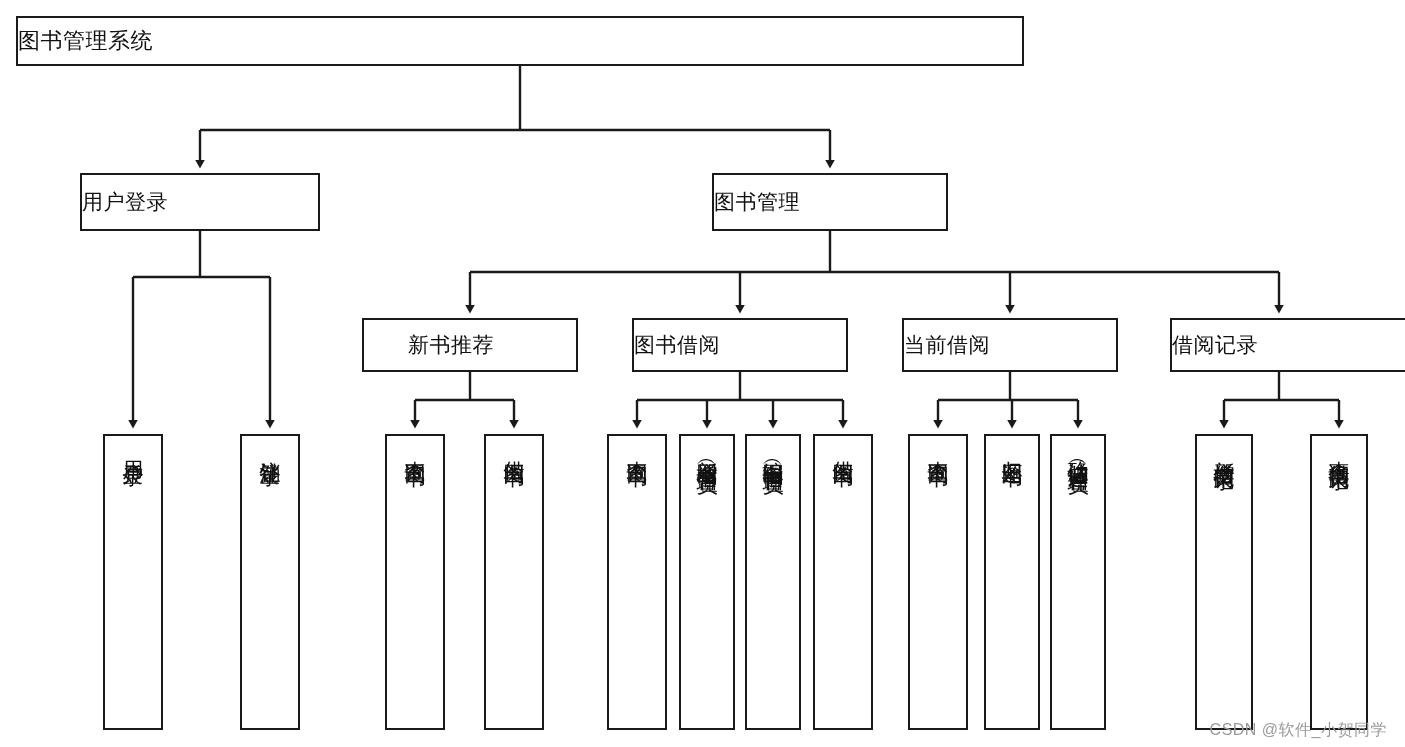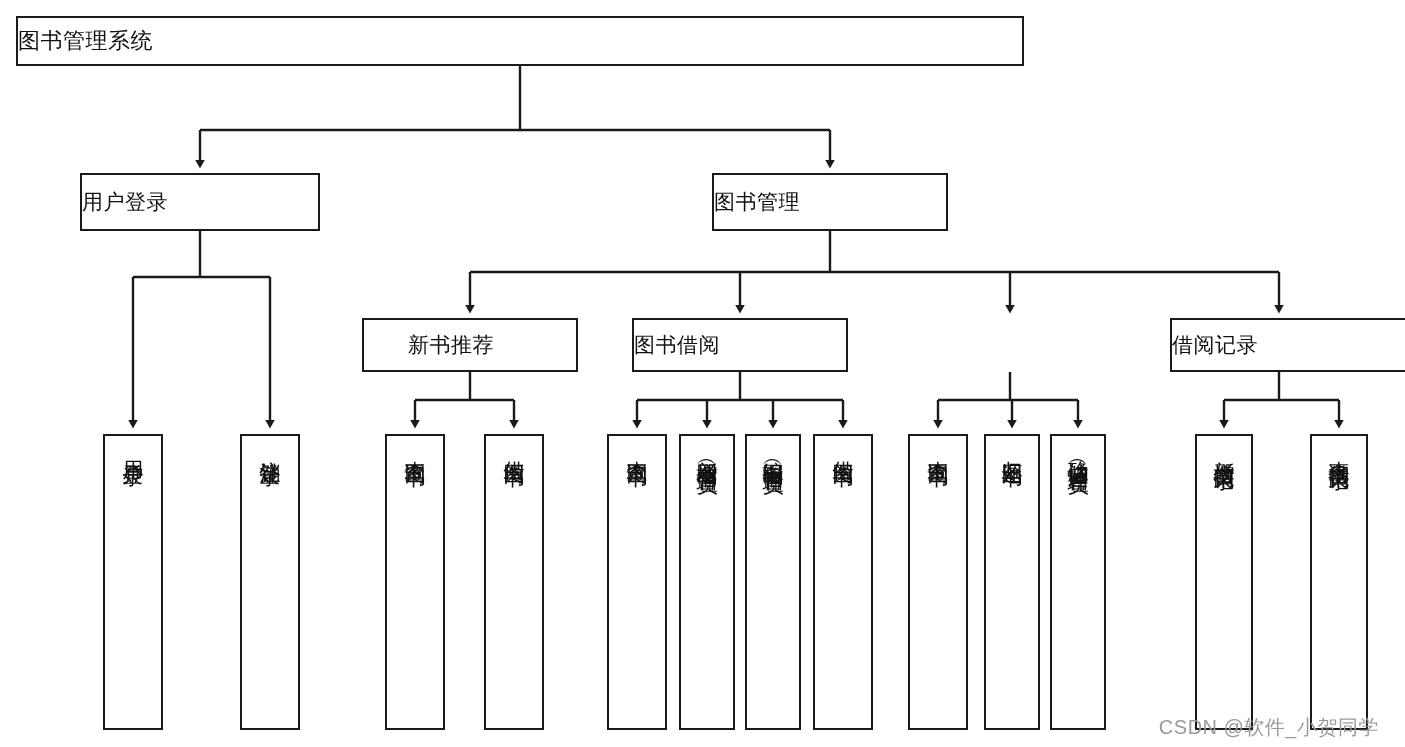--- a/index.html
+++ b/index.html
@@ -46,23 +46,23 @@
   .node.vert {
     writing-mode: vertical-rl;
     text-orientation: upright;
     font-size: 21px;
     letter-spacing: 2px;
     padding: 8px 0;
     line-height: 1.15;
   }
   .watermark {
     position: absolute;
-    right: 26px;
+    right: 18px;
     bottom: 6px;
-    font-size: 20px;
+    font-size: 16px;
     color: #9a9a9a;
     letter-spacing: 0.5px;
     white-space: nowrap;
   }
 </style>
 </head>
 <body>
 
 <div id="canvas">
 
@@ -126,20 +126,23 @@
   <div class="node" style="left:712px; top:173px; width:236px; height:58px;">
     <span>图书管理</span>
   </div>
 
   <div class="node" style="left:362px; top:318px; width:216px; height:54px;padding-left:44px;">
     <span>新书推荐</span>
   </div>
   <div class="node" style="left:632px; top:318px; width:216px; height:54px;">
     <span>图书借阅</span>
   </div>
+  <div class="node" style="left:902px; top:318px; width:216px; height:54px;">
+    <span>当前借阅</span>
+  </div>
   <div class="node" style="left:1170px; top:318px; width:248px; height:54px;">
     <span>借阅记录</span>
   </div>
 
   <div class="node vert" style="left:103px; top:434px; width:60px; height:296px;">
     <span>用户登录</span>
   </div>
   <div class="node vert" style="left:240px; top:434px; width:60px; height:296px;">
     <span>注销登录</span>
   </div>

